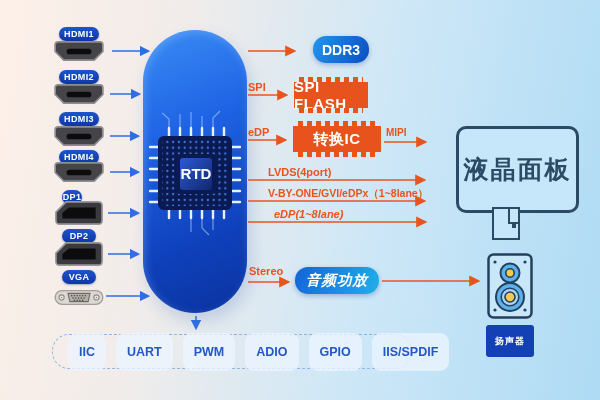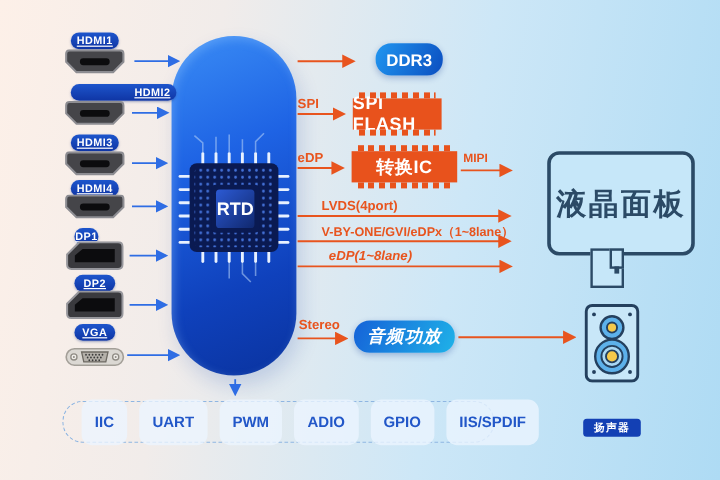--- a/index.html
+++ b/index.html
@@ -14,21 +14,20 @@
     left:143px;top:30px;width:104px;height:283px;border-radius:58px;
     background:linear-gradient(158deg,#3a8cf5 0%,#1e63e4 35%,#0f41bc 72%,#0a339f 100%);
     box-shadow:inset 2px 3px 8px rgba(150,200,255,.35), 4px 8px 16px rgba(25,70,170,.18);
   }
   
   .port-pill{
     height:14px;border-radius:7px;display:flex;align-items:center;justify-content:center;
     background:linear-gradient(180deg,#1d55cc,#0f35a4);
     color:#fff;font-size:9px;font-weight:bold;letter-spacing:.4px;
     box-shadow:0 1px 2px rgba(10,40,120,.35);
-    text-decoration:underline;
   }
   
   .chipbox{
     background:#e8521c;color:#fff;font-weight:bold;font-size:15px;
     display:flex;align-items:center;justify-content:center;letter-spacing:.5px;
   }
   .chipbox::before,.chipbox::after{
     content:"";position:absolute;left:5px;right:5px;height:5px;
     background-image:repeating-linear-gradient(90deg,#e8521c 0 5px,transparent 5px 9px);
   }
@@ -44,24 +43,23 @@
   .panel{
     left:446px;top:126px;width:117px;height:81px;border:3px solid #2b4a66;border-radius:10px;
     background:#c6e7f9;display:flex;align-items:center;justify-content:center;
     color:#2b4a66;font-size:25px;font-weight:bold;letter-spacing:2px;white-space:nowrap;margin-left:10px;
   }
   .panel-stand{left:492px;top:207px;width:24px;height:29px;border:2px solid #2b4a66;background:#c6e7f9;}
   .panel-plug{left:508px;top:207px;width:8px;height:13px;border:2px solid #2b4a66;background:#c6e7f9;}
   .panel-plug-pin{left:512px;top:222px;width:4px;height:6px;background:#2b4a66;}
   
   .spk-pill{
-    left:486px;top:325px;width:48px;height:15px;border-radius:3px;background:#1340b4;
+    left:486px;top:325px;width:48px;height:32px;border-radius:3px;background:#1340b4;
     color:#fff;font-size:9px;font-weight:bold;display:flex;align-items:center;justify-content:center;
     letter-spacing:1px;
-    margin-top:24px;
   }
   
   .io-bar{
     left:52px;top:334px;width:360px;height:35px;border:1.5px dashed #8fb6e2;border-radius:17px;
     display:flex;align-items:center;gap:10px;padding:0 15px;box-sizing:border-box;
   }
   .io-pill{
     background:rgba(236,245,255,.78);border-radius:9px;padding:12px 11px;
     color:#2257c8;font-size:12.5px;font-weight:bold;white-space:nowrap;
   }
@@ -129,21 +127,21 @@
     <rect x="33" y="48" width="32" height="32" rx="3" fill="url(#innerg)"></rect>
     <text x="49" y="69" text-anchor="middle" fill="#ffffff" font-size="15" font-weight="bold" font-family="Liberation Sans, DejaVu Sans, sans-serif">RTD</text>
   </svg>
 
   <div class="abs port-pill" style="left:59px;top:27px;width:40px;">HDMI1</div>
   <svg class="abs" style="left:53px;top:41px;" width="52" height="21" viewBox="0 0 52 22">
     <path d="M4,1 H48 Q51,1 51,4 V11 L42,20 H10 L1,11 V4 Q1,1 4,1 Z" fill="#454549" stroke="#8d8d92" stroke-width="1.8"></path>
     <rect x="13" y="8" width="26" height="6" rx="3" fill="#0c0c0e"></rect>
   </svg>
 
-  <div class="abs port-pill" style="left:59px;top:70px;width:40px;padding-left:48px;">HDMI2</div>
+  <div class="abs port-pill" style="left:59px;top:70px;width:40px;">HDMI2</div>
   <svg class="abs" style="left:53px;top:84px;" width="52" height="21" viewBox="0 0 52 22">
     <path d="M4,1 H48 Q51,1 51,4 V11 L42,20 H10 L1,11 V4 Q1,1 4,1 Z" fill="#454549" stroke="#8d8d92" stroke-width="1.8"></path>
     <rect x="13" y="8" width="26" height="6" rx="3" fill="#0c0c0e"></rect>
   </svg>
 
   <div class="abs port-pill" style="left:59px;top:112px;width:40px;">HDMI3</div>
   <svg class="abs" style="left:53px;top:126px;" width="52" height="21" viewBox="0 0 52 22">
     <path d="M4,1 H48 Q51,1 51,4 V11 L42,20 H10 L1,11 V4 Q1,1 4,1 Z" fill="#454549" stroke="#8d8d92" stroke-width="1.8"></path>
     <rect x="13" y="8" width="26" height="6" rx="3" fill="#0c0c0e"></rect>
   </svg>

